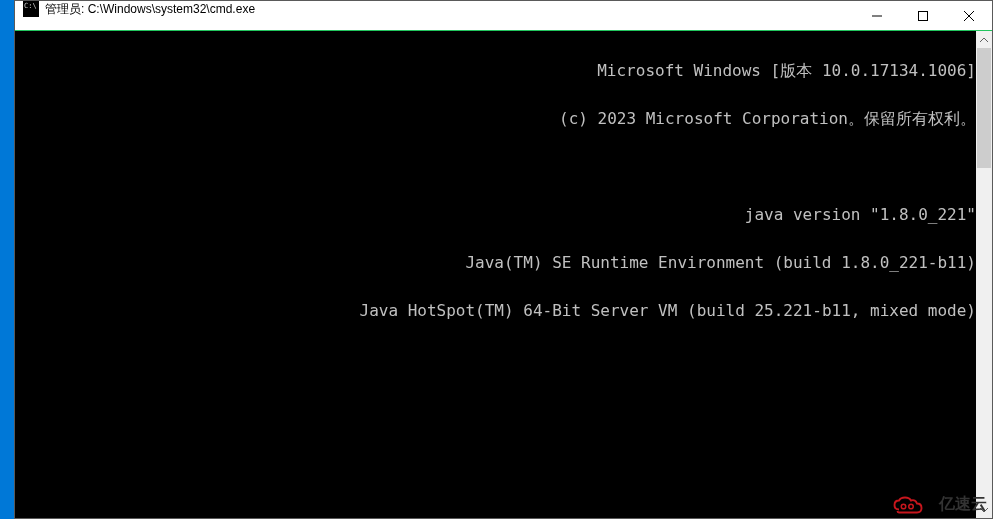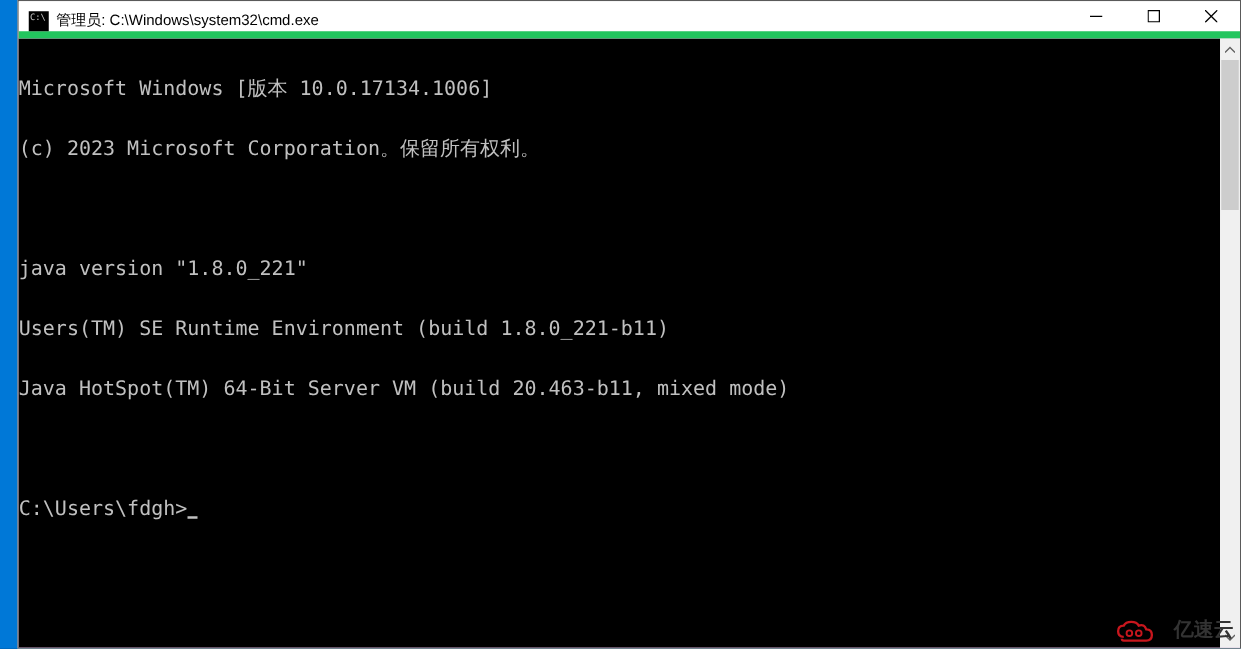--- a/index.html
+++ b/index.html
@@ -31,22 +31,22 @@
       bottom: 0;
       background: #fff;
       border: 1px solid #5a5a5a;
       display: flex;
       flex-direction: column;
     }
     .titlebar {
       height: 30px;
       background: #fff;
       display: flex;
-      align-items: flex-end;
-      border-bottom: 6px solid #22c55e;
+      align-items: flex-start;
+      border-bottom: 1px solid #22c55e;
     }
     .titlebar-icon {
       width: 16px;
       height: 16px;
       margin-left: 8px;
       margin-right: 6px;
       display: flex;
       align-items: center;
       justify-content: center;
       background: #000;
@@ -81,22 +81,23 @@
       border: none;
       cursor: pointer;
     }
     .win-btn svg {
       width: 10px;
       height: 10px;
     }
     .terminal-container {
       flex: 1;
       display: flex;
-      background: #f0abfc;
-      position: relative;
+      background: #ec4899;
+      position: relative;
+      text-align: right;
     }
     .terminal {
       flex: 1;
       background: #000;
       color: #c0c0c0;
       font-family: "NSimSun", "SimSun", "Consolas", monospace;
       font-size: 16px;
       line-height: 16px;
       padding: 0;
       white-space: pre;
@@ -193,24 +194,23 @@
           </svg>
       </button>
     </div>
   </div>
   <div class="terminal-container">
     <div class="terminal">
       <div class="terminal-line">Microsoft Windows [版本 10.0.17134.1006]</div>
       <div class="terminal-line">(c) 2023 Microsoft Corporation。保留所有权利。</div>
       <div class="terminal-line"></div>
       <div class="terminal-line">java version "1.8.0_221"</div>
-      <div class="terminal-line">Users(TM) SE Runtime Environment (build 1.8.0_221-b11)</div>
-      <div class="terminal-line">Java HotSpot(TM) 64-Bit Server VM (build 20.463-b11, mixed mode)</div>
+      <div class="terminal-line">Java(TM) SE Runtime Environment (build 1.8.0_221-b11)</div>
+      <div class="terminal-line">Java HotSpot(TM) 64-Bit Server VM (build 25.221-b11, mixed mode)</div>
       <div class="terminal-line"></div>
-      <div class="terminal-line"><span>C:\Users\fdgh&gt;</span><span class="cursor"></span></div>
     </div>
     <div class="scrollbar">
       <div class="scrollbar-btn up">
         <svg viewBox="0 0 8 8">
             <path d="M0 6 L4 2 L8 6" fill="none" stroke="#606060" stroke-width="1"></path>
           </svg>
       </div>
       <div class="scrollbar-thumb"></div>
       <div class="scrollbar-btn down">
         <svg viewBox="0 0 8 8">

